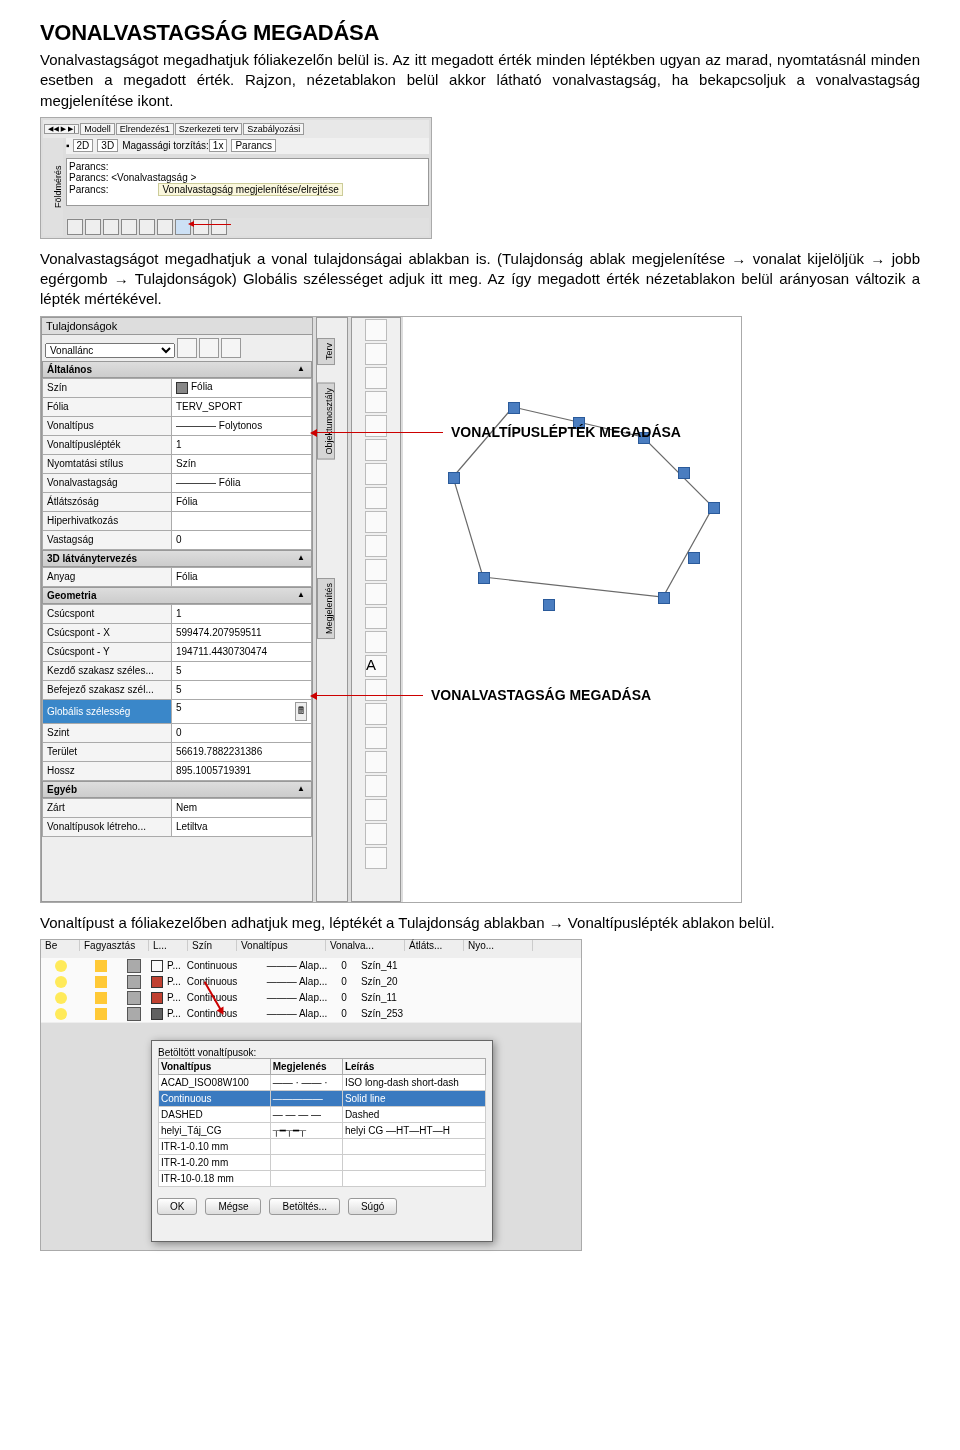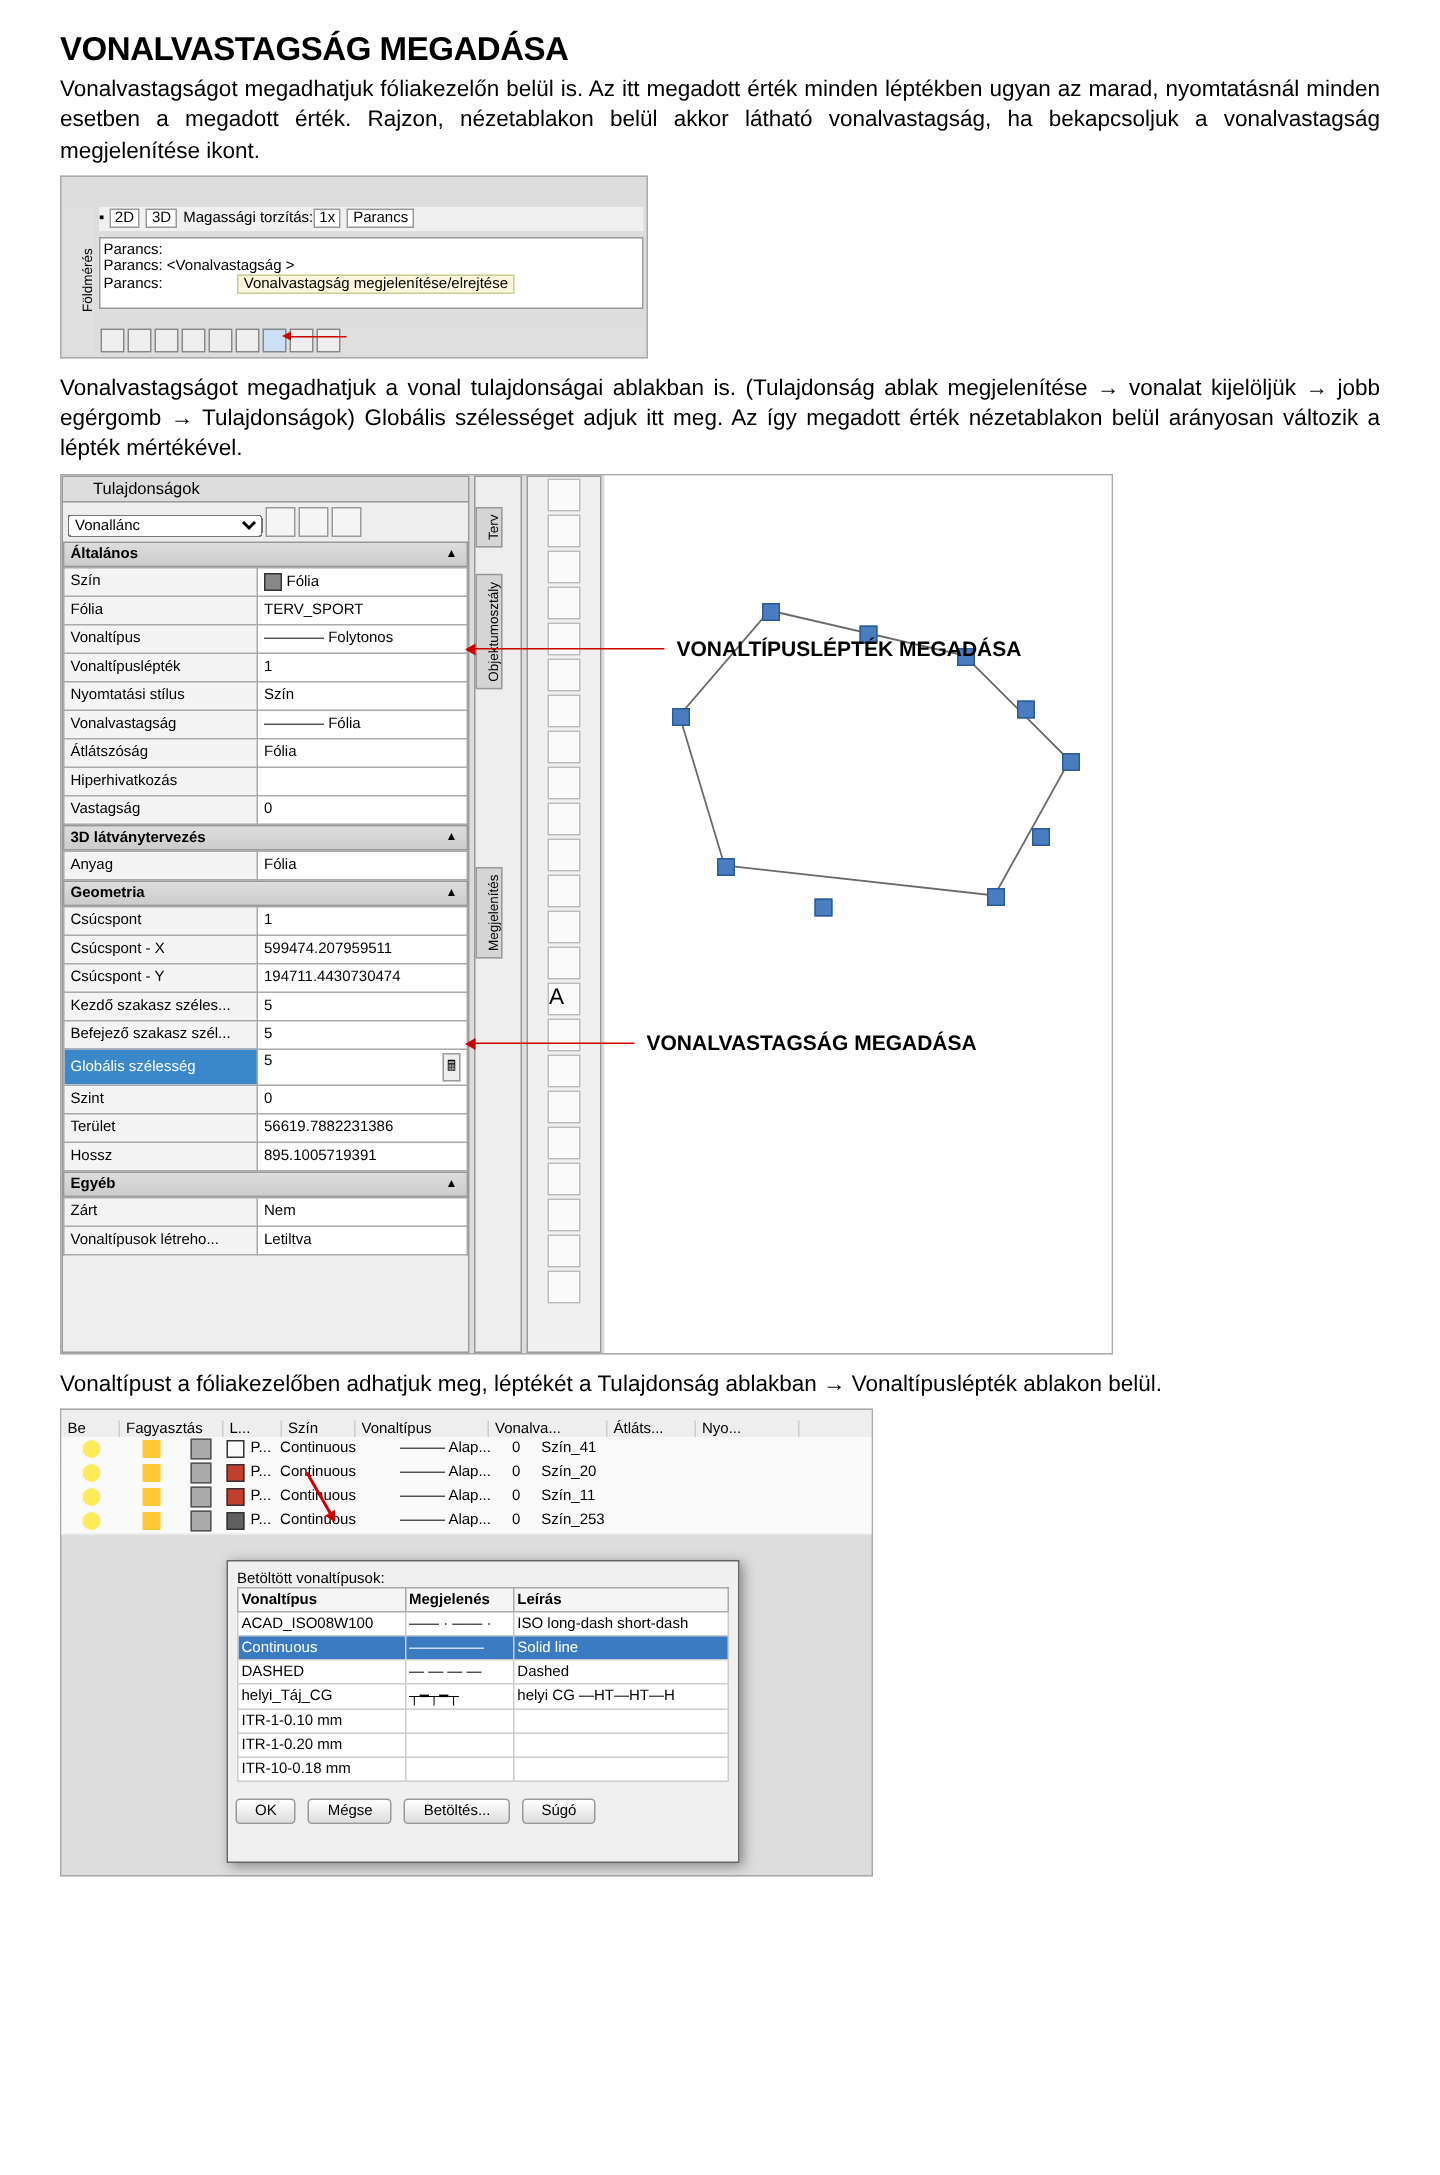--- a/index.html
+++ b/index.html
@@ -13,21 +13,21 @@
 .sbrow{position:absolute;left:25px;right:2px;height:16px;display:flex;align-items:center;font-size:10px;background:#f0f0f0}
 .sbrow .tag{border:1px solid #999;padding:0 3px;margin-right:4px;background:#fff}
 .cmdbox{position:absolute;left:25px;right:2px;background:#fff;border:1px solid #999;font-size:10px;padding:2px}
 .vx{position:absolute;left:2px;top:20px;bottom:2px;width:20px;background:#e0e0e0;font-size:9px;writing-mode:vertical-lr;text-align:center;transform:rotate(180deg)}
 .statusbar{position:absolute;bottom:2px;left:25px;right:2px;height:18px;background:#e0e0e0;display:flex;align-items:center;font-size:9px}
 .sicon{width:14px;height:14px;border:1px solid #888;margin:0 1px;background:#eee}
 .arrow1{position:absolute;bottom:11px;left:125px;width:40px;height:1px;background:#c00}
 .arrow1::before{content:'';position:absolute;left:-6px;top:-3px;border:3px solid transparent;border-right:6px solid #c00}
 .img2{width:700px;height:585px}
 .panel{position:absolute;left:0;top:0;width:270px;bottom:0;background:#eee;border:1px solid #999;font-size:10px}
-.ptitle{background:#ddd;border-bottom:1px solid #999;padding:2px 20px;font-size:11px}
+.ptitle{background:#ddd;border-bottom:1px solid #999;padding:2px 4px;font-size:11px}
 .pdrop{margin:3px;display:flex;align-items:flex-end}
 .pdrop select{font-size:10px;width:130px}
 .pdrop .pico{width:18px;height:18px;border:1px solid #999;margin-left:2px;background:#f5f5f5}
 .psec{background:linear-gradient(#ddd,#ccc);border:1px solid #999;padding:2px 4px;font-weight:bold;position:relative}
 .psec::after{content:'▲';position:absolute;right:6px;font-size:8px}
 .ptab{width:100%;border-collapse:collapse}
 .ptab td{border:1px solid #aaa;padding:2px 4px;background:#fff;height:14px}
 .ptab td:first-child{background:#f4f4f4;width:120px}
 .ptab tr.hl td:first-child{background:#3a87c9;color:#fff}
 .ptab tr.hl td:last-child{background:#fff}
@@ -36,21 +36,21 @@
 .vtab{position:absolute;width:16px;background:#d5d5d5;border:1px solid #999;font-size:9px;writing-mode:vertical-lr;text-align:center;transform:rotate(180deg);padding:4px 0}
 .toolcol{position:absolute;left:310px;top:0;width:48px;bottom:0;background:#f0f0f0;border:1px solid #999;display:flex;flex-direction:column}
 .tico{width:20px;height:20px;border:1px solid #bbb;margin:1px auto;background:#fafafa}
 .canvas{position:absolute;left:362px;top:0;right:0;bottom:0;background:#fff}
 .ann{position:absolute;font-size:14px;font-weight:900;color:#000}
 .redarr{position:absolute;height:1.5px;background:#c00}
 .redarr::before{content:'';position:absolute;left:-7px;top:-3px;border:4px solid transparent;border-right:7px solid #c00}
 .node{position:absolute;width:10px;height:10px;background:#4a7dc0;border:1px solid #2a5a9a}
 .poly{position:absolute;stroke:#6a6a6a;stroke-width:1.2;fill:none}
 .img3{width:540px;height:310px}
-.i3hdr{position:absolute;top:0;left:0;right:0;height:18px;background:#eee;border-bottom:1px solid #999;display:flex;font-size:10px;align-items:flex-end}
+.i3hdr{position:absolute;top:0;left:0;right:0;height:18px;background:#eee;border-bottom:1px solid #999;display:flex;font-size:10px;align-items:flex-start}
 .i3hdr span{display:inline-block;padding:0 4px;border-right:1px solid #ccc}
 .i3row{position:absolute;left:0;right:0;height:16px;display:flex;align-items:center;font-size:10px;background:#fafafa;border-bottom:1px solid #eee}
 .i3row .bulb{width:12px;height:12px;background:#ffea5a;border-radius:50%;margin:0 14px}
 .i3row .sun{width:12px;height:12px;background:#ffc936;margin:0 14px}
 .i3row .lock{width:12px;height:12px;background:#aaa;border:1px solid #555;margin:0 6px}
 .i3row .sw{width:10px;height:10px;border:1px solid #333;margin:0 4px}
 .dlg{position:absolute;left:110px;top:100px;width:340px;height:200px;background:#f0f0f0;border:1px solid #666;box-shadow:2px 2px 8px rgba(0,0,0,.4)}
 .dlghdr{background:linear-gradient(#fff,#e0e8f0);border-bottom:1px solid #aaa;font-size:11px;padding:3px 5px;position:relative}
 .dlghdr .x{position:absolute;right:3px;top:2px;width:30px;height:15px;background:#d04530;color:#fff;text-align:center;font-size:10px;line-height:15px;border-radius:2px}
 .dlgbody{padding:6px;font-size:10px}
@@ -65,20 +65,27 @@
 </style>
 </head>
 <body>
 
 <div class="container">
 <h1>VONALVASTAGSÁG MEGADÁSA</h1>
 <p>Vonalvastagságot megadhatjuk fóliakezelőn belül is. Az itt megadott érték minden léptékben ugyan az marad, nyomtatásnál minden esetben a megadott érték. Rajzon, nézetablakon belül akkor látható vonalvastagság, ha bekapcsoljuk a vonalvastagság megjelenítése ikont.</p>
 
 <div class="img img1">
   <div class="vx">Földmérés</div>
+  <div class="tabbar">
+    <span style="font-size:7px">◀◀ ▶ ▶|</span>
+    <span>Modell</span>
+    <span>Elrendezés1</span>
+    <span>Szerkezeti terv</span>
+    <span>Szabályozási</span>
+  </div>
   <div class="sbrow" style="top:20px">
     <span style="margin-right:3px">▪</span>
     <span class="tag">2D</span>
     <span class="tag">3D</span>
     <span>Magassági torzítás:</span>
     <span class="tag">1x</span>
     <span class="tag">Parancs</span>
   </div>
   <div class="cmdbox" style="top:40px;height:42px">
     <div>Parancs:</div>

